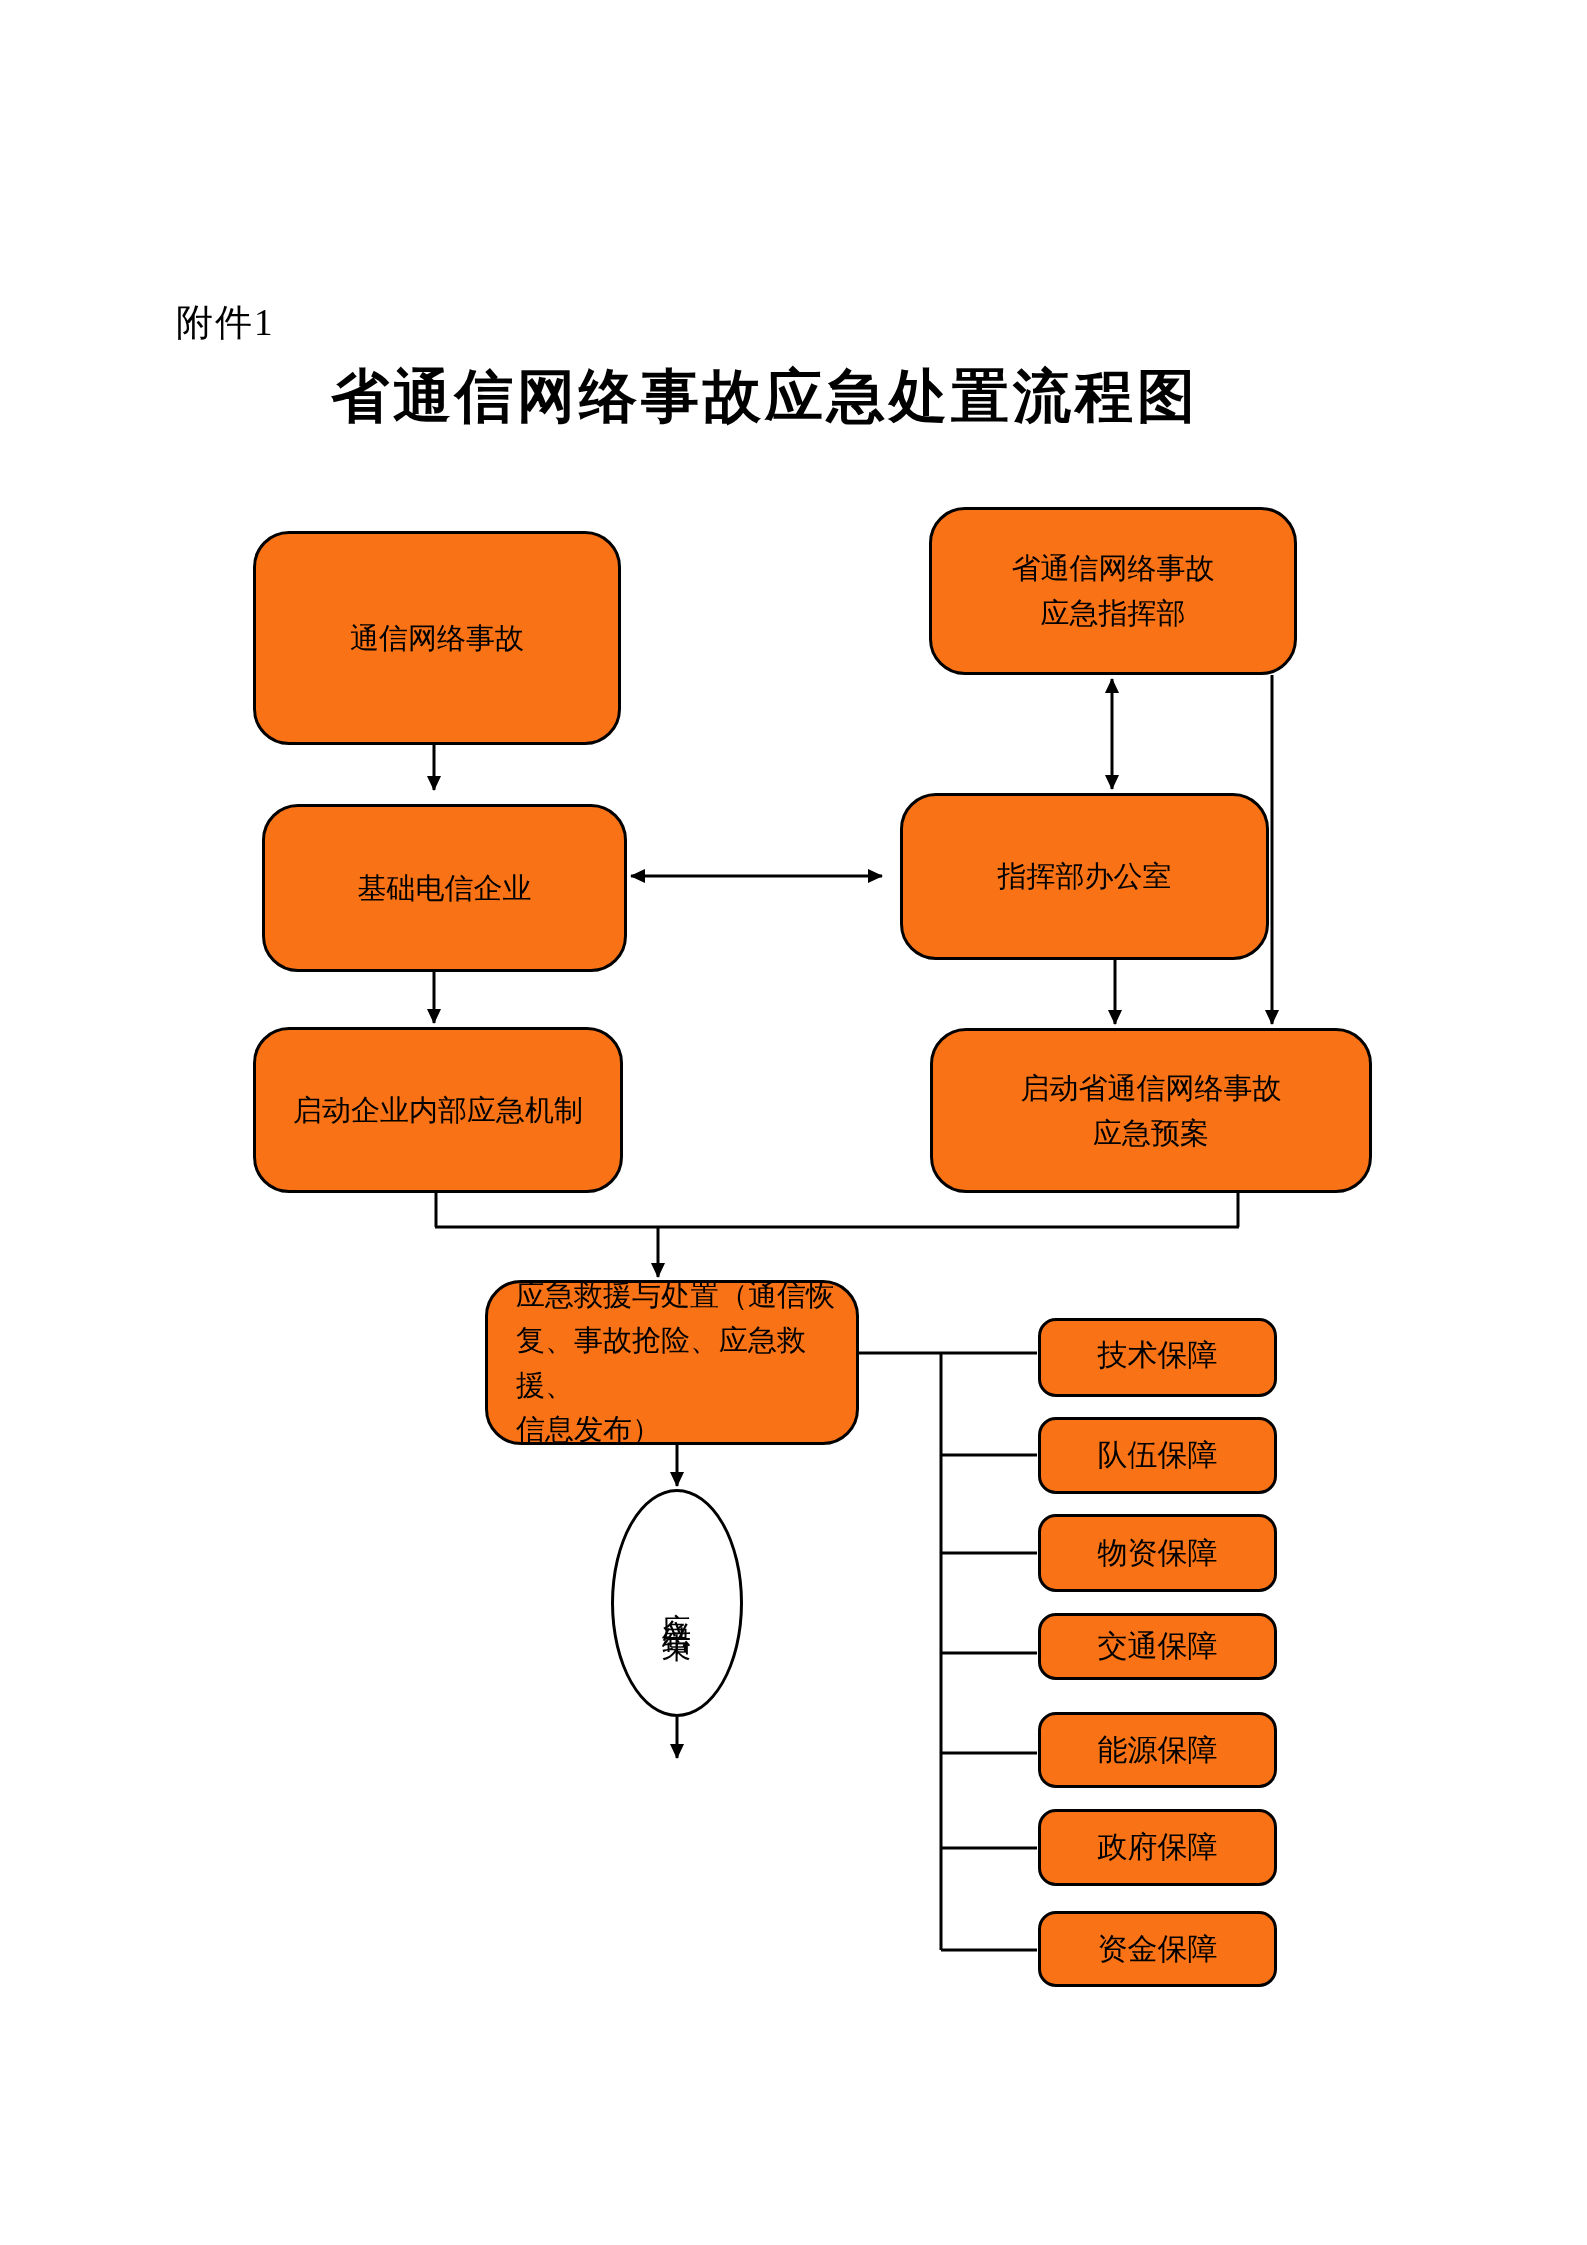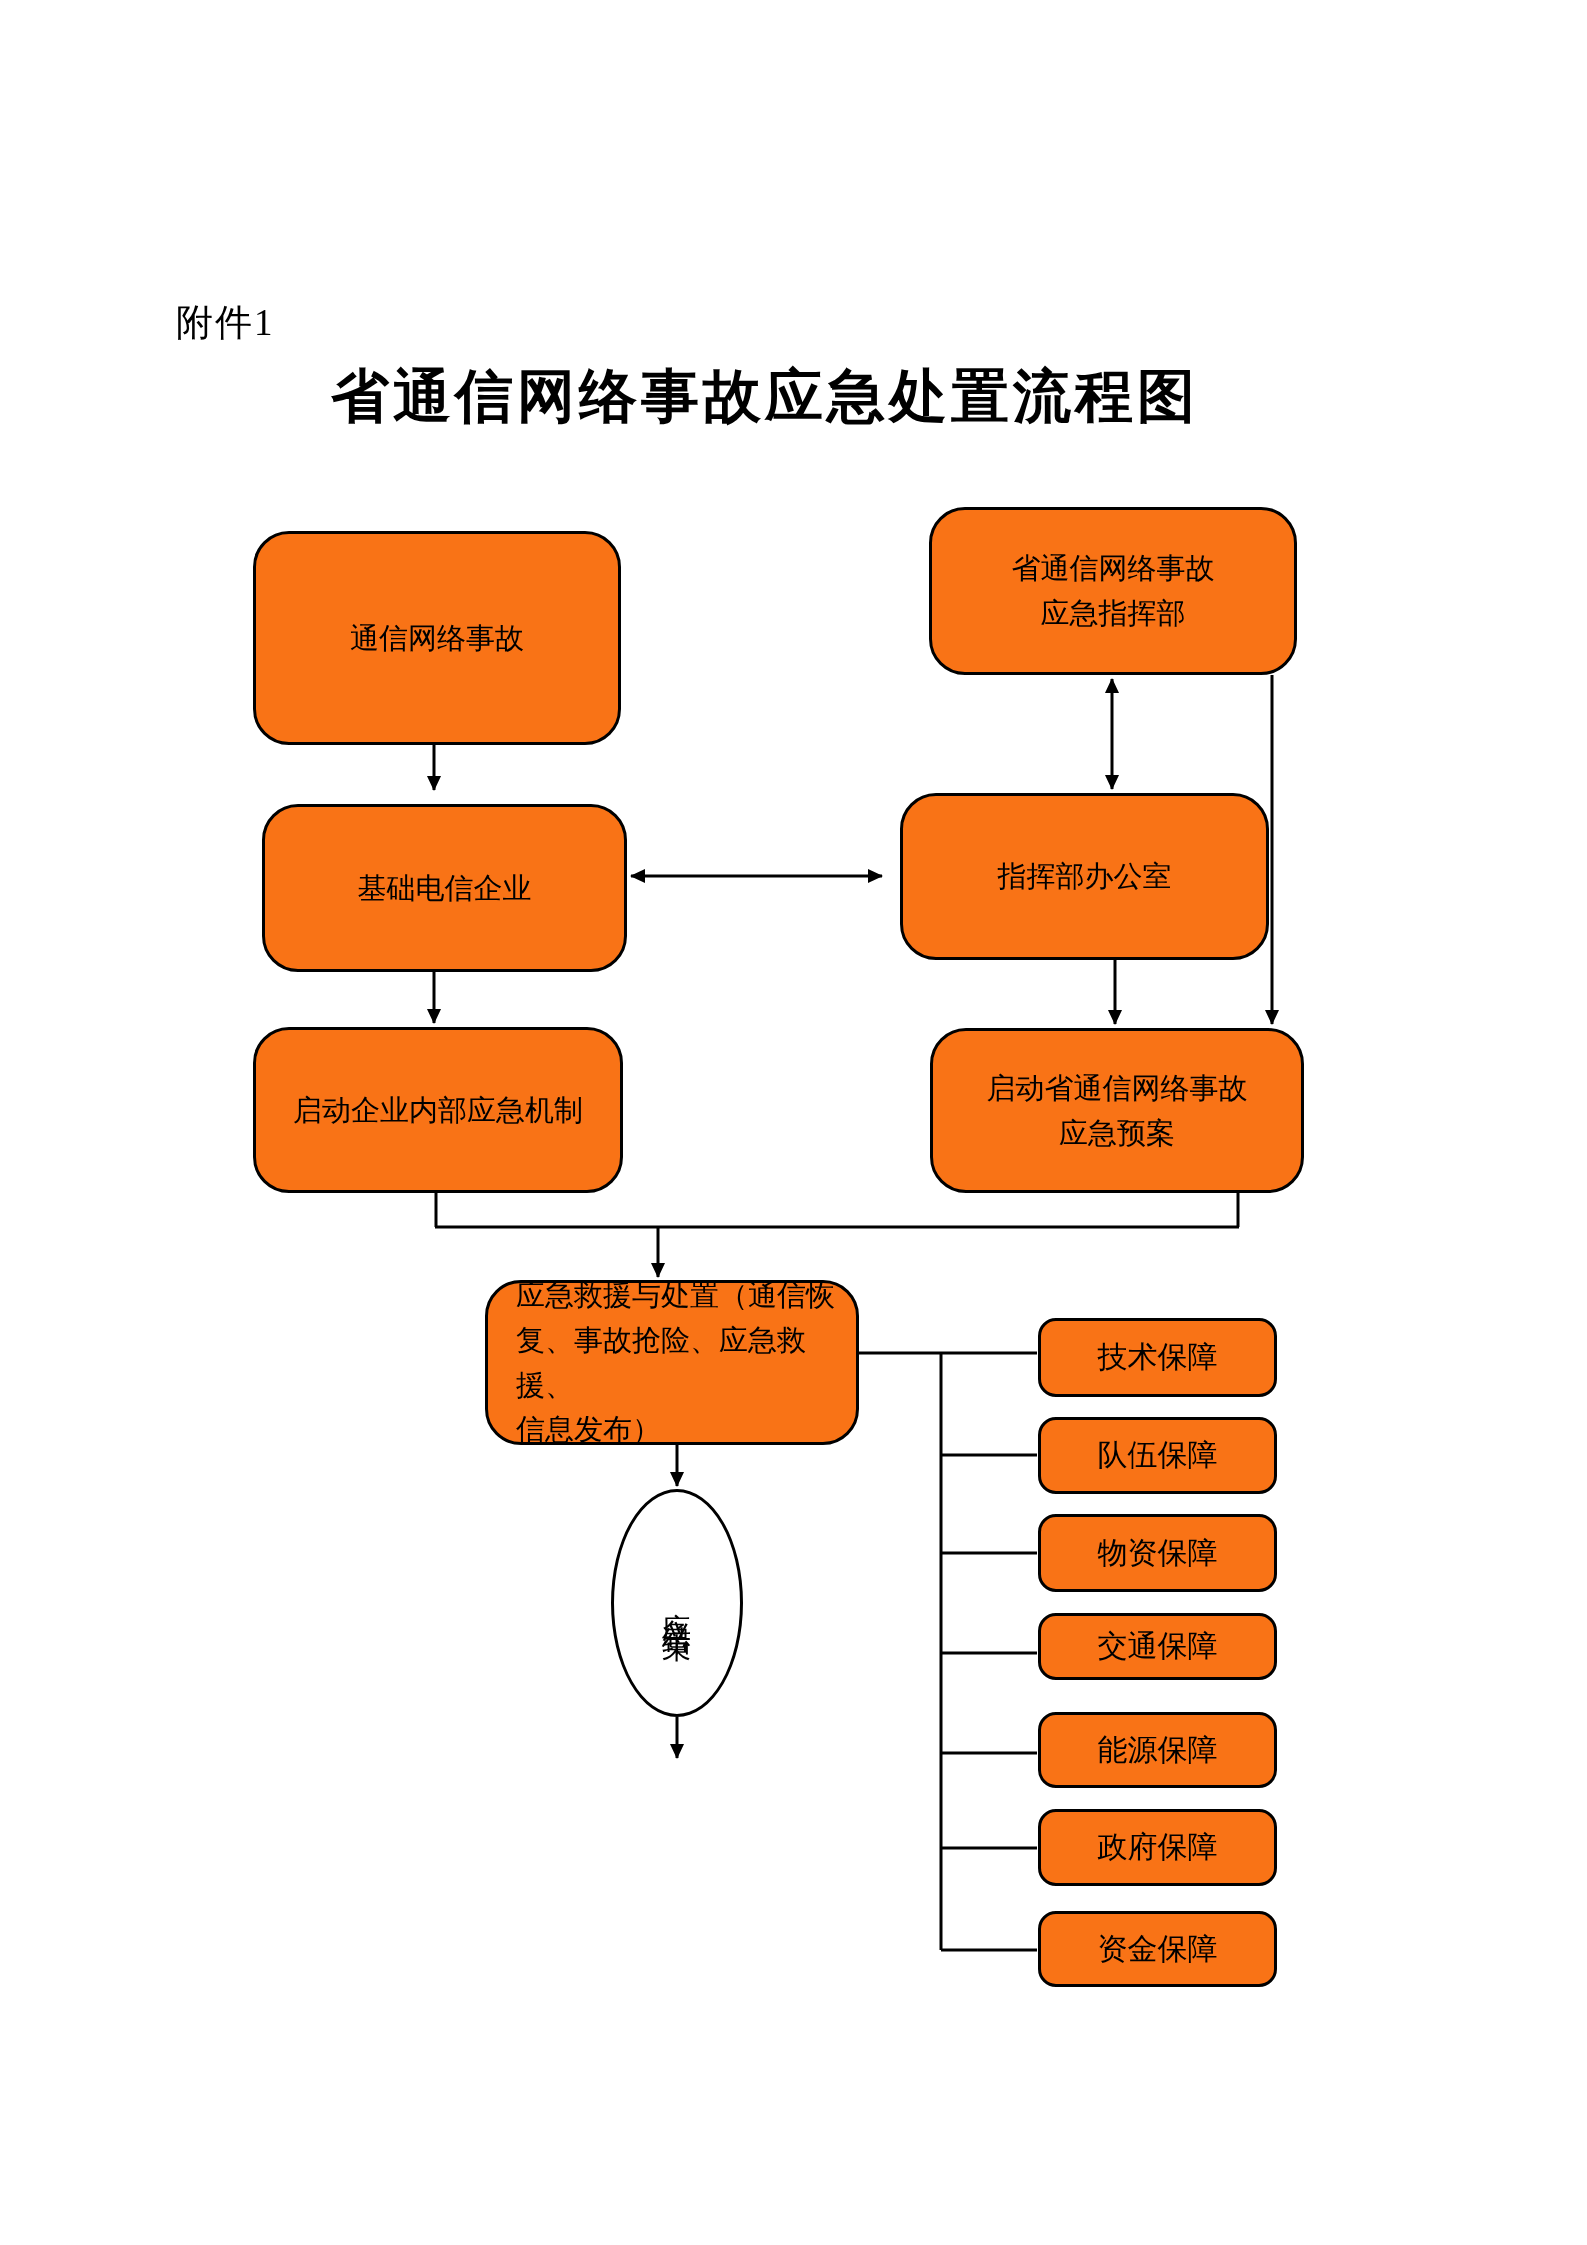--- a/index.html
+++ b/index.html
@@ -145,37 +145,37 @@
   </div>
 
   <div class="node" style="left:900px; top:793px; width:369px; height:167px;text-align:center;">
     <span>指挥部办公室</span>
   </div>
 
   <div class="node" style="left:253px; top:1027px; width:370px; height:166px;">
     <span>启动企业内部应急机制</span>
   </div>
 
-  <div class="node" style="left:930px; top:1028px; width:374px; height:165px;">
+  <div class="node" style="left:930px; top:1028px; width:442px; height:165px;">
     <span>启动省通信网络事故
 应急预案</span>
   </div>
 
   <div class="node response" style="left:485px; top:1280px; width:374px; height:165px;">
     <span>应急救援与处置（通信恢
 复、事故抢险、应急救援、
 信息发布）</span>
   </div>
 
   <div class="ellipse" style="left:611px; top:1489px; width:132px; height:228px;">
     <span class="vtext">应急结束</span>
   </div>
 
 
-  <div class="node small" style="left:1038px; top:1318px; width:239px; height:79px;">
+  <div class="node small" style="left:1038px; top:1318px; width:239px; height:79px;font-family:Liberation Mono, monospace;">
     <span>技术保障</span>
   </div>
   <div class="node small" style="left:1038px; top:1417px; width:239px; height:77px;">
     <span>队伍保障</span>
   </div>
   <div class="node small" style="left:1038px; top:1514px; width:239px; height:78px;">
     <span>物资保障</span>
   </div>
   <div class="node small" style="left:1038px; top:1613px; width:239px; height:67px;">
     <span>交通保障</span>

